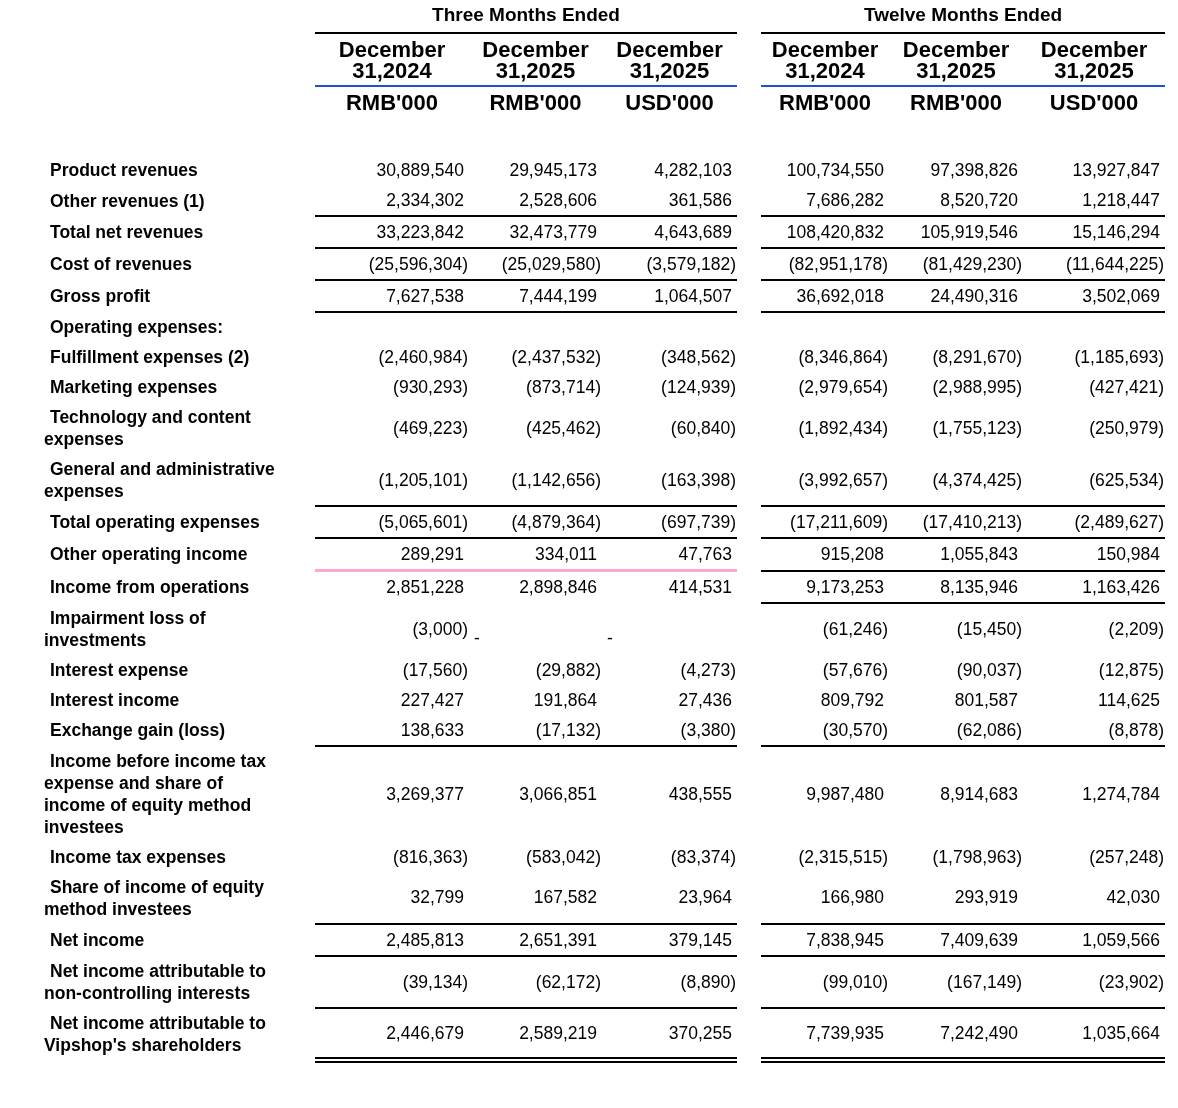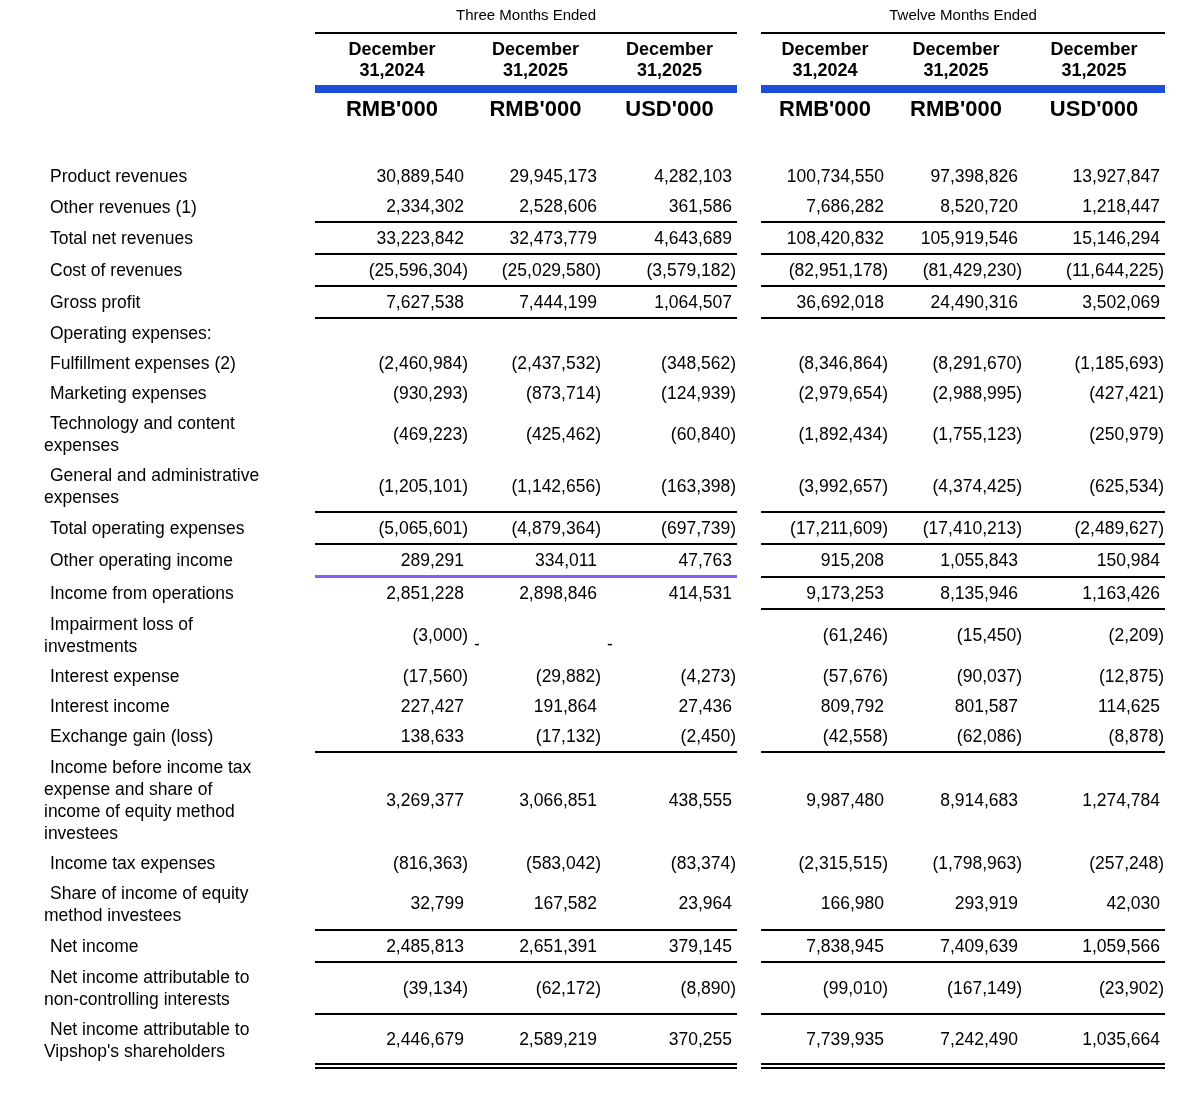--- a/index.html
+++ b/index.html
@@ -1,30 +1,30 @@
 <!DOCTYPE html>
 <html><head>
 <meta charset="utf-8">
 <style>
   html,body{margin:0;padding:0;background:#fff;color:#000;}
   body{width:1178px;height:1108px;overflow:hidden;font-family:"Liberation Sans",sans-serif;}
   table{border-collapse:collapse;table-layout:fixed;width:1165px;margin-top:2px;}
   td,th{font-size:17.5px;line-height:22px;padding:4px 0;vertical-align:middle;font-weight:normal;text-align:left;}
   
-  .group-title{font-weight:normal;font-size:15px;text-align:center;border-bottom:2px solid #000;padding:2px 0 6px;}
-  .period{font-weight:bold;font-size:18px;text-align:center;white-space:pre-line;border-bottom:8px solid #1d4ed8;padding:5px 0 4px;line-height:21px;}
+  .group-title{font-weight:bold;font-size:19px;text-align:center;border-bottom:2px solid #000;padding:2px 0 6px;}
+  .period{font-weight:bold;font-size:22px;text-align:center;white-space:pre-line;border-bottom:2px solid #1d4ed8;padding:5px 0 4px;line-height:21px;}
   .unit{font-weight:bold;font-size:22px;text-align:center;padding:5px 0 3px;}
   .spacer-row td{height:38px;padding:0;}
   
-  .row-label{padding-left:44px;text-indent:6px;white-space:pre-line;}
+  .row-label{padding-left:44px;text-indent:6px;white-space:pre-line;font-weight:bold;}
   .num{text-align:right;padding-right:5px;}
   .num.neg{padding-right:1px;}
   .num.dash{text-align:left;padding-left:5px;position:relative;top:9px;}
   .rb{border-bottom:2px solid #000;}
-  .rb-thick{border-bottom:3px solid #8b5cf6;}
+  .rb-thick{border-bottom:3px solid #f9a8d4;}
   .rb-double{border-bottom:6px double #000;}
 </style>
 </head>
 <body>
 
 <table>
   <colgroup>
     <col style="width:315px">
     <col style="width:154px">
       <col style="width:133px">
@@ -232,23 +232,23 @@
     <td class="num">27,436</td>
     <td></td>
     <td class="num">809,792</td>
     <td class="num">801,587</td>
     <td class="num">114,625</td>
   </tr>
       <tr>
     <td class="row-label">Exchange gain (loss)</td>
     <td class="num rb">138,633</td>
     <td class="num neg rb">(17,132)</td>
-    <td class="num neg rb">(2,450)</td>
-    <td></td>
-    <td class="num neg rb">(42,558)</td>
+    <td class="num neg rb">(3,380)</td>
+    <td></td>
+    <td class="num neg rb">(30,570)</td>
     <td class="num neg rb">(62,086)</td>
     <td class="num neg rb">(8,878)</td>
   </tr>
       <tr>
     <td class="row-label">Income before income tax
 expense and share of
 income of equity method
 investees</td>
     <td class="num">3,269,377</td>
     <td class="num">3,066,851</td>

